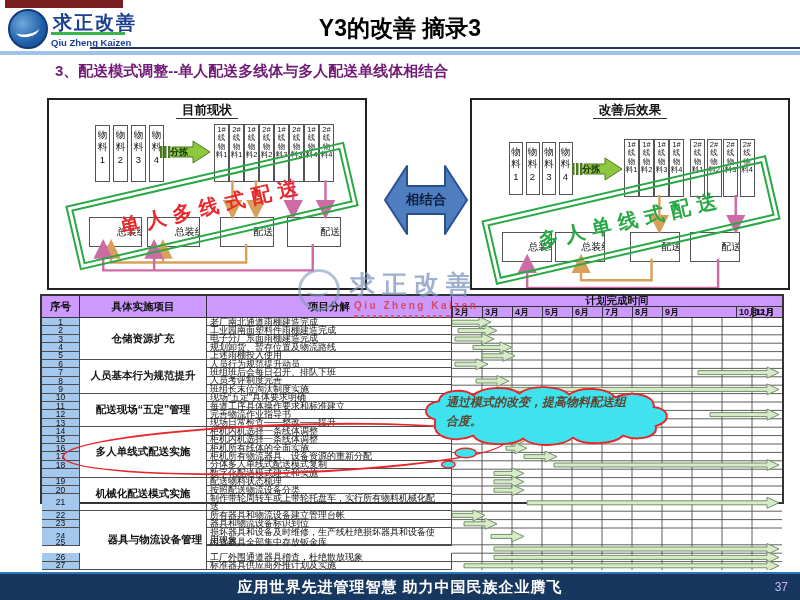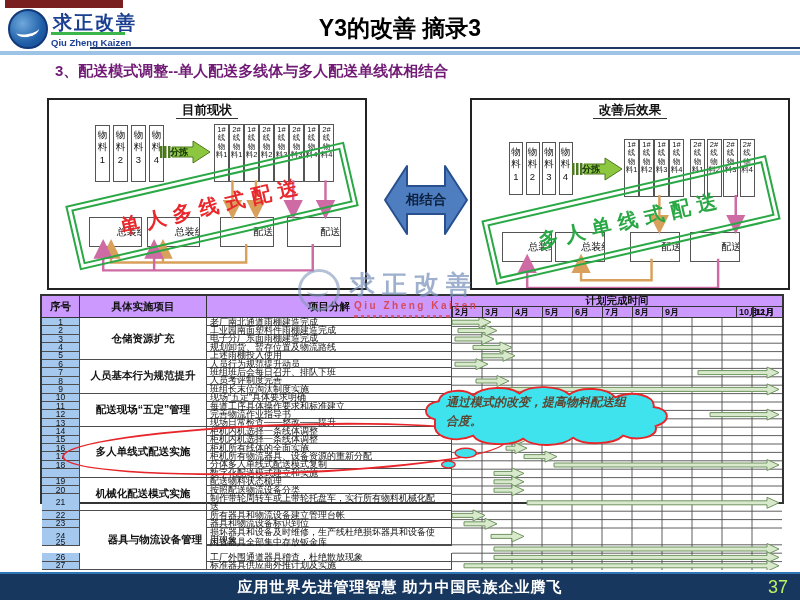--- a/index.html
+++ b/index.html
@@ -65,21 +65,21 @@
   .wm{position:absolute;left:298px;top:266px;width:220px;height:56px;z-index:35;}
   .wm-circle{position:absolute;left:0;top:3px;width:42px;height:42px;border:3px solid rgba(130,150,185,.6);border-radius:50%;box-sizing:border-box;}
   .wm-circle::after{content:"";position:absolute;left:6px;top:13px;width:21px;height:9px;
     border-bottom:3px solid rgba(130,150,185,.6);border-radius:50%;}
   .wm-cn{position:absolute;left:52px;top:2px;font-size:25px;font-weight:bold;letter-spacing:7px;color:rgba(125,150,190,.75);white-space:nowrap;}
   .wm-en{position:absolute;left:56px;top:34px;font-size:10px;font-weight:bold;letter-spacing:2.5px;color:rgba(215,60,60,.85);white-space:nowrap;}
   .wm-line{position:absolute;left:56px;top:49px;width:96px;border-top:3px dotted rgba(215,60,60,.65);}
   
   .footer{position:absolute;left:0;top:572px;width:800px;height:28px;background:#17375e;border-top:2px solid #2e75b6;box-sizing:border-box;}
   .slogan{position:absolute;left:0;top:0;width:100%;line-height:26px;text-align:center;color:#fff;font-size:15px;font-weight:bold;letter-spacing:1px;}
-  .pageno{position:absolute;right:12px;top:0;line-height:26px;color:#bef264;font-size:18px;}
+  .pageno{position:absolute;right:12px;top:0;line-height:26px;color:#c4b5fd;font-size:12px;}
 </style>
 </head>
 <body>
 
 <div class="slide">
 
   <div class="logo-accent"></div>
   <div class="logo-circle"></div>
   <div class="brand-cn">求正改善</div>
   <div class="brand-rule"></div>

